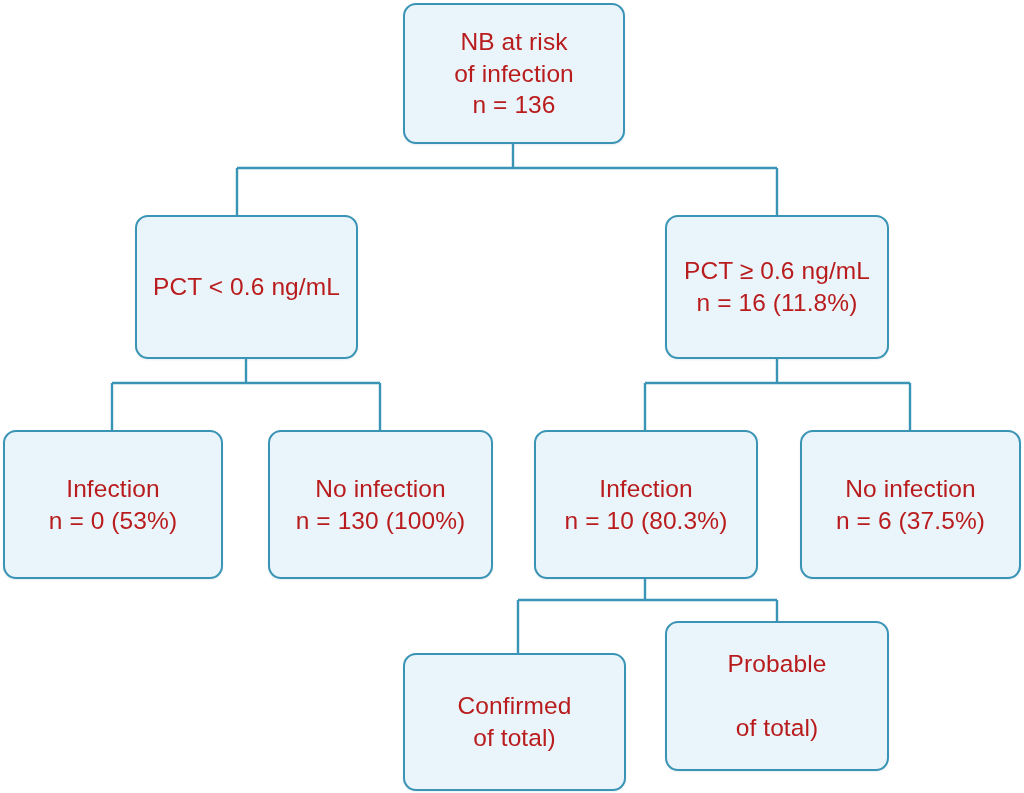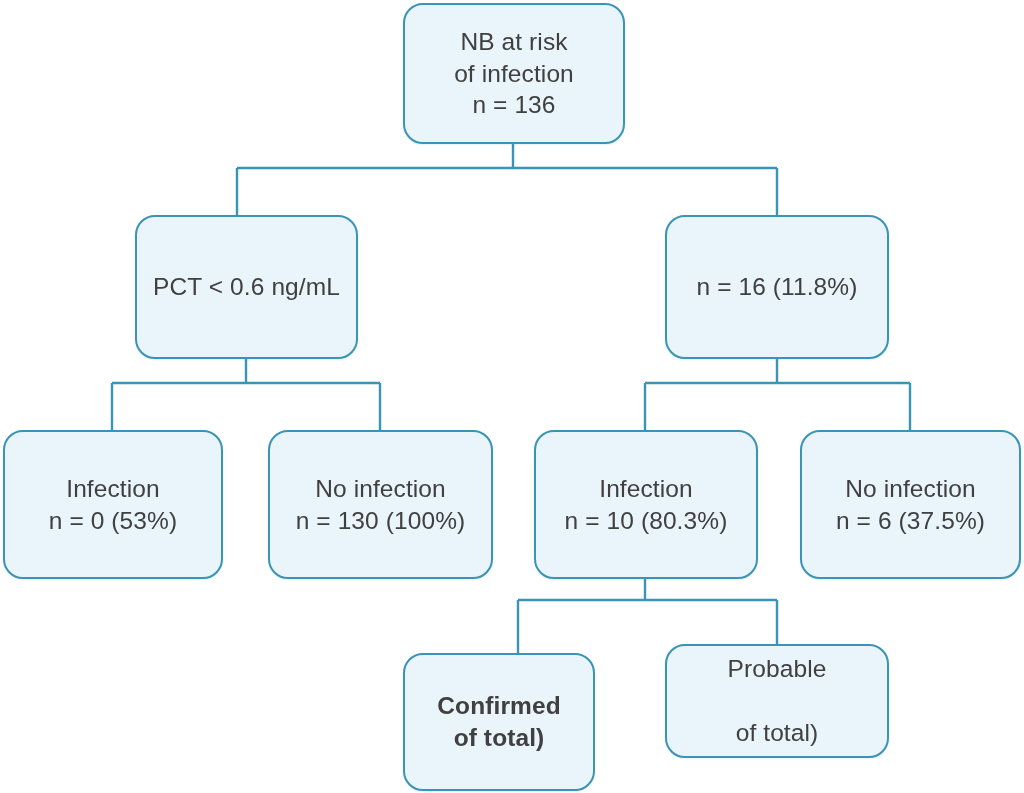--- a/index.html
+++ b/index.html
@@ -22,46 +22,46 @@
     top: 0;
     width: 1024px;
     height: 793px;
     pointer-events: none;
   }
   .node {
     position: absolute;
     box-sizing: border-box;
     background: #e9f4fb;
     border: 2px solid #3a94b5;
-    border-radius: 20px;
+    border-radius: 13px;
     display: flex;
     flex-direction: column;
     align-items: center;
     justify-content: center;
-    color: #404040;
+    color: #b91c1c;
     font-size: 24.5px;
     line-height: 1.30;
     letter-spacing: 0.1px;
     text-align: left;
     box-shadow: 0 1px 2px rgba(120,160,180,0.18);
   }
   .node .line {
     display: block;
     white-space: nowrap;
   }
   
   .n-root      { left: 403px; top: 3px;   width: 222px; height: 141px; }
   .n-pct-low   { left: 135px; top: 215px; width: 223px; height: 144px; }
   .n-pct-high  { left: 665px; top: 215px; width: 224px; height: 144px; }
   .n-inf-low   { left: 3px;   top: 430px; width: 220px; height: 149px; }
   .n-noinf-low { left: 268px; top: 430px; width: 225px; height: 149px; }
   .n-inf-high  { left: 534px; top: 430px; width: 224px; height: 149px; }
   .n-noinf-high{ left: 800px; top: 430px; width: 221px; height: 149px; }
-  .n-confirmed { left: 403px; top: 653px; width: 192px; height: 138px; font-weight: bold; }
-  .n-probable  { left: 665px; top: 644px; width: 224px; height: 114px; gap: 32px; }
+  .n-confirmed { left: 403px; top: 653px; width: 223px; height: 138px; }
+  .n-probable  { left: 665px; top: 621px; width: 224px; height: 150px; gap: 32px; }
 </style>
 </head>
 <body>
 
 <div id="stage">
 
   <svg id="connectors" width="1024" height="793" viewBox="0 0 1024 793" aria-hidden="true">
     <g fill="none" stroke="#3a94b5" stroke-width="2.4" stroke-linecap="butt">
 
       <path d="M513,144 L513,168 M237,168 L777,168 M237,168 L237,215 M777,168 L777,215"></path>
@@ -78,20 +78,21 @@
     <span class="line">NB at risk</span>
     <span class="line">of infection</span>
     <span class="line">n = 136</span>
   </div>
 
   <div class="node n-pct-low">
     <span class="line">PCT &lt; 0.6 ng/mL</span>
   </div>
 
   <div class="node n-pct-high">
+    <span class="line">PCT ≥ 0.6 ng/mL</span>
     <span class="line">n = 16 (11.8%)</span>
   </div>
 
   <div class="node n-inf-low">
     <span class="line">Infection</span>
     <span class="line">n = 0 (53%)</span>
   </div>
 
   <div class="node n-noinf-low">
     <span class="line">No infection</span>

